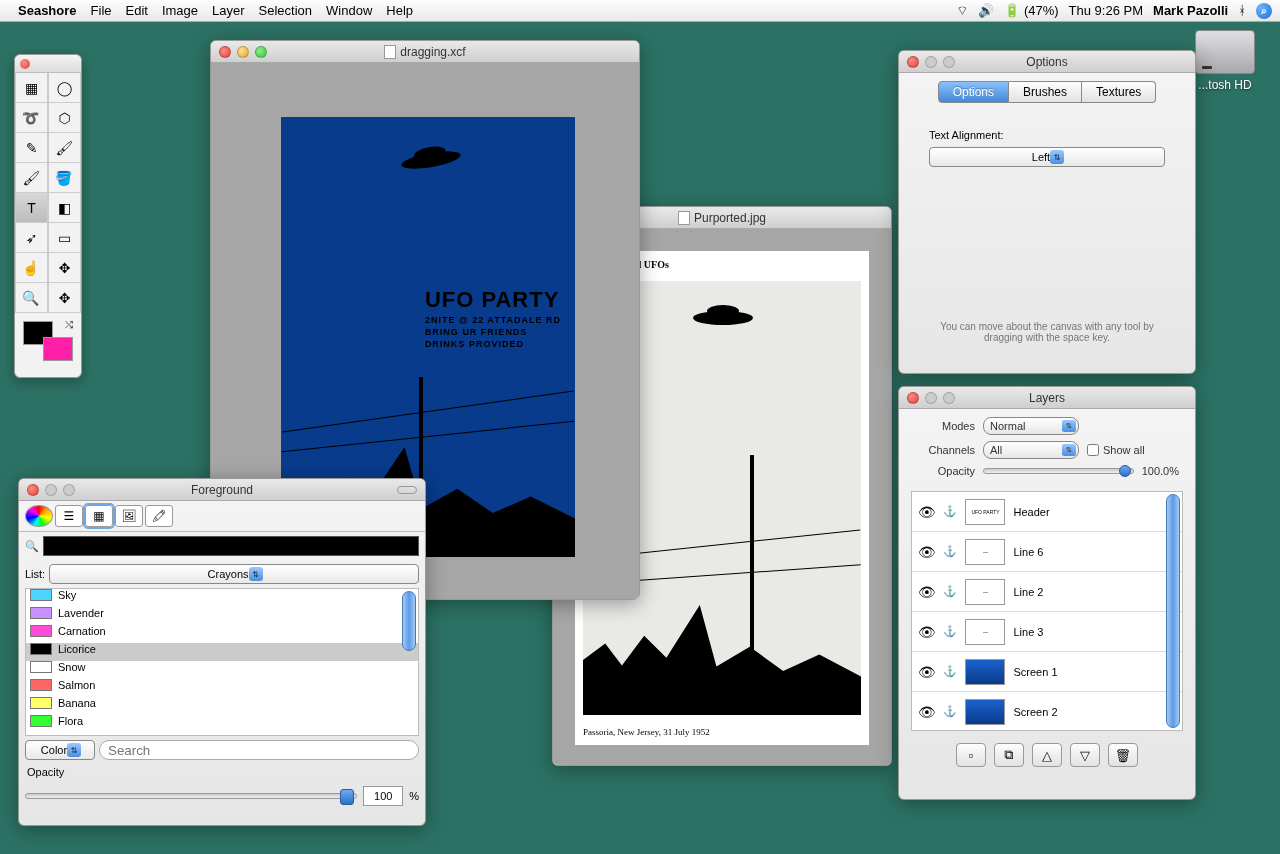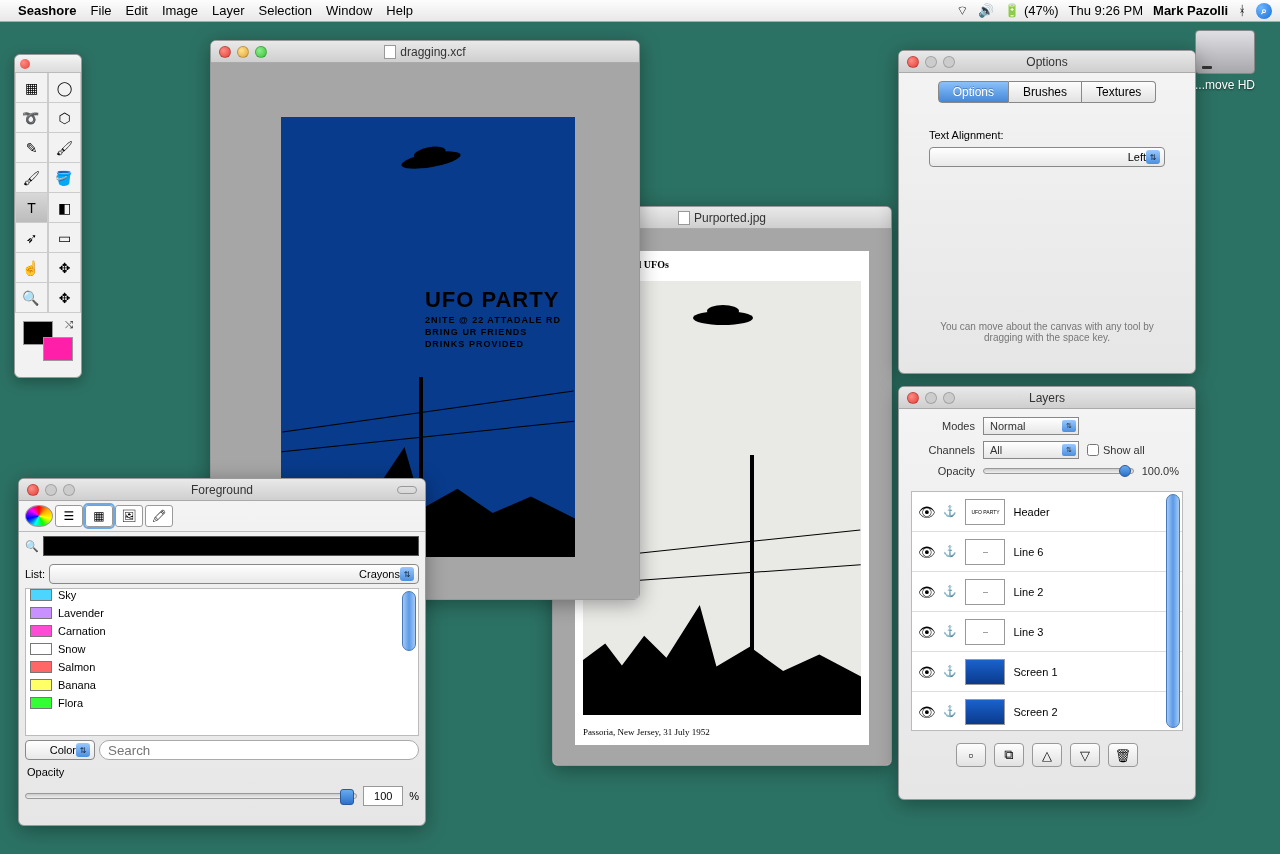--- a/index.html
+++ b/index.html
@@ -56,21 +56,21 @@
   .wire{position:absolute;height:1px;background:#000;}
 
   
   .fg-panel{ z-index:60;}
   .tab-icons{display:flex;gap:2px;padding:4px 6px;border-bottom:1px solid #bbb;}
   .tab-icons .ti{width:28px;height:22px;border:1px solid #999;border-radius:3px;display:flex;align-items:center;justify-content:center;background:#fff;font-size:12px;}
   .tab-icons .ti.sel{outline:2px solid #6fa9e2;}
   .search-row{display:flex;align-items:center;padding:4px 6px;gap:4px;}
   .black-box{flex:1;height:20px;background:#000;border:1px solid #555;}
   .list-row{display:flex;align-items:center;padding:4px 6px;gap:4px;}
-  .select{flex:1;height:20px;border:1px solid #888;border-radius:4px;background:linear-gradient(#fff,#e8e8e8);display:flex;align-items:center;justify-content:flex-end;padding:0 4px 0 6px;}
+  .select{flex:1;height:20px;border:1px solid #888;border-radius:4px;background:linear-gradient(#fff,#e8e8e8);display:flex;align-items:center;justify-content:center;padding:0 4px 0 6px;}
   .select .arrow{width:14px;height:14px;background:linear-gradient(#9ac8ff,#4b8fe0);border-radius:3px;display:flex;align-items:center;justify-content:center;font-size:8px;color:#123;}
   .color-list{height:148px;overflow:auto;border:1px solid #bbb;margin:0 6px;background:#fff;}
   .color-list .row{display:flex;align-items:flex-start;height:18px;padding:0 4px;gap:6px;font-size:11px;}
   .color-list .row.sel{background:#ccc;}
   .color-list .sw{width:22px;height:12px;border:1px solid #777;}
   .opacity-row{display:flex;align-items:center;padding:6px;gap:6px;}
   .slider{flex:1;height:6px;background:linear-gradient(#ccc,#eee);border:1px solid #999;border-radius:3px;position:relative;}
   .slider .thumb{position:absolute;top:-5px;width:14px;height:16px;background:linear-gradient(#6aaaf0,#2a72c9);border-radius:3px;border:1px solid #2a5a99;}
   .numbox{width:40px;height:20px;border:1px solid #999;text-align:right;background:#fff;display:flex;align-items:center;justify-content:center;}
 
@@ -82,21 +82,21 @@
   .seg span:last-child{border-radius:0 4px 4px 0;border-left:none;}
   .seg span:nth-child(2){border-left:none;}
   .seg .sel{background:linear-gradient(#8ac1fb,#4388d7);color:#fff;text-shadow:0 -1px rgba(0,0,0,.3);}
   .hint{text-align:center;color:#777;font-size:10px;padding:10px 30px;}
 
   
   .layers-panel{z-index:55;}
   .layers-controls{padding:8px 16px 4px;font-size:11px;color:#333;}
   .layers-controls .ctl{display:flex;align-items:center;margin-bottom:6px;gap:8px;}
   .layers-controls label{width:60px;text-align:right;}
-  .mini-select{width:96px;height:18px;border:1px solid #888;border-radius:0;background:linear-gradient(#fff,#e6e6e6);display:flex;align-items:center;justify-content:space-between;padding:0 2px 0 6px;}
+  .mini-select{width:96px;height:18px;border:1px solid #888;border-radius:8px;background:linear-gradient(#fff,#e6e6e6);display:flex;align-items:center;justify-content:space-between;padding:0 2px 0 6px;}
   .mini-select .arrow{width:14px;height:12px;background:linear-gradient(#9ac8ff,#4b8fe0);border-radius:2px;font-size:7px;display:flex;align-items:center;justify-content:center;}
   .chk{display:flex;align-items:center;gap:4px;}
   .chk input{width:12px;height:12px;}
   .layer-list{margin:4px 12px;border:1px solid #bbb;background:#fff;height:240px;overflow:auto;}
   .layer{display:flex;align-items:center;height:40px;border-bottom:1px solid #ddd;padding:0 6px;gap:8px;}
   .layer .eye{font-size:14px;}
   .layer .anchor{font-size:11px;color:#888;}
   .layer .thumb{width:40px;height:26px;border:1px solid #999;background:#fff;display:flex;align-items:center;justify-content:center;font-size:5px;overflow:hidden;}
   .layer .thumb.blue{background:linear-gradient(#1a62cc,#0a3a8c);}
   .layer-buttons{display:flex;justify-content:center;gap:8px;padding:8px;}
@@ -124,21 +124,21 @@
     <span>🔋<span style="margin-left:3px;">(47%)</span></span>
     <span>Thu 9:26 PM</span>
     <span style="font-weight:bold;">Mark Pazolli</span>
     <span>ᚼ</span>
     <span class="spotlight">⌕</span>
   </div>
 </div>
 
 <div class="hd">
   <div class="drive"></div>
-  <div>...move HD</div>
+  <div>...tosh HD</div>
 </div>
 
 <div class="tools">
   <div class="tb">
       <span class="light-close"></span>
     </div>
   <div class="tool-grid" id="tool-grid">
       <div class="tool">▦</div>
       <div class="tool">◯</div>
       <div class="tool">➰</div>
@@ -256,20 +256,24 @@
         <span>Sky</span>
       </div>
       <div class="row">
         <span class="sw" style="background:#c990ff"></span>
         <span>Lavender</span>
       </div>
       <div class="row">
         <span class="sw" style="background:#ff4cd6"></span>
         <span>Carnation</span>
       </div>
+      <div class="row sel">
+        <span class="sw" style="background:#000000"></span>
+        <span>Licorice</span>
+      </div>
       <div class="row">
         <span class="sw" style="background:#ffffff"></span>
         <span>Snow</span>
       </div>
       <div class="row">
         <span class="sw" style="background:#ff6666"></span>
         <span>Salmon</span>
       </div>
       <div class="row">
         <span class="sw" style="background:#ffff66"></span>

